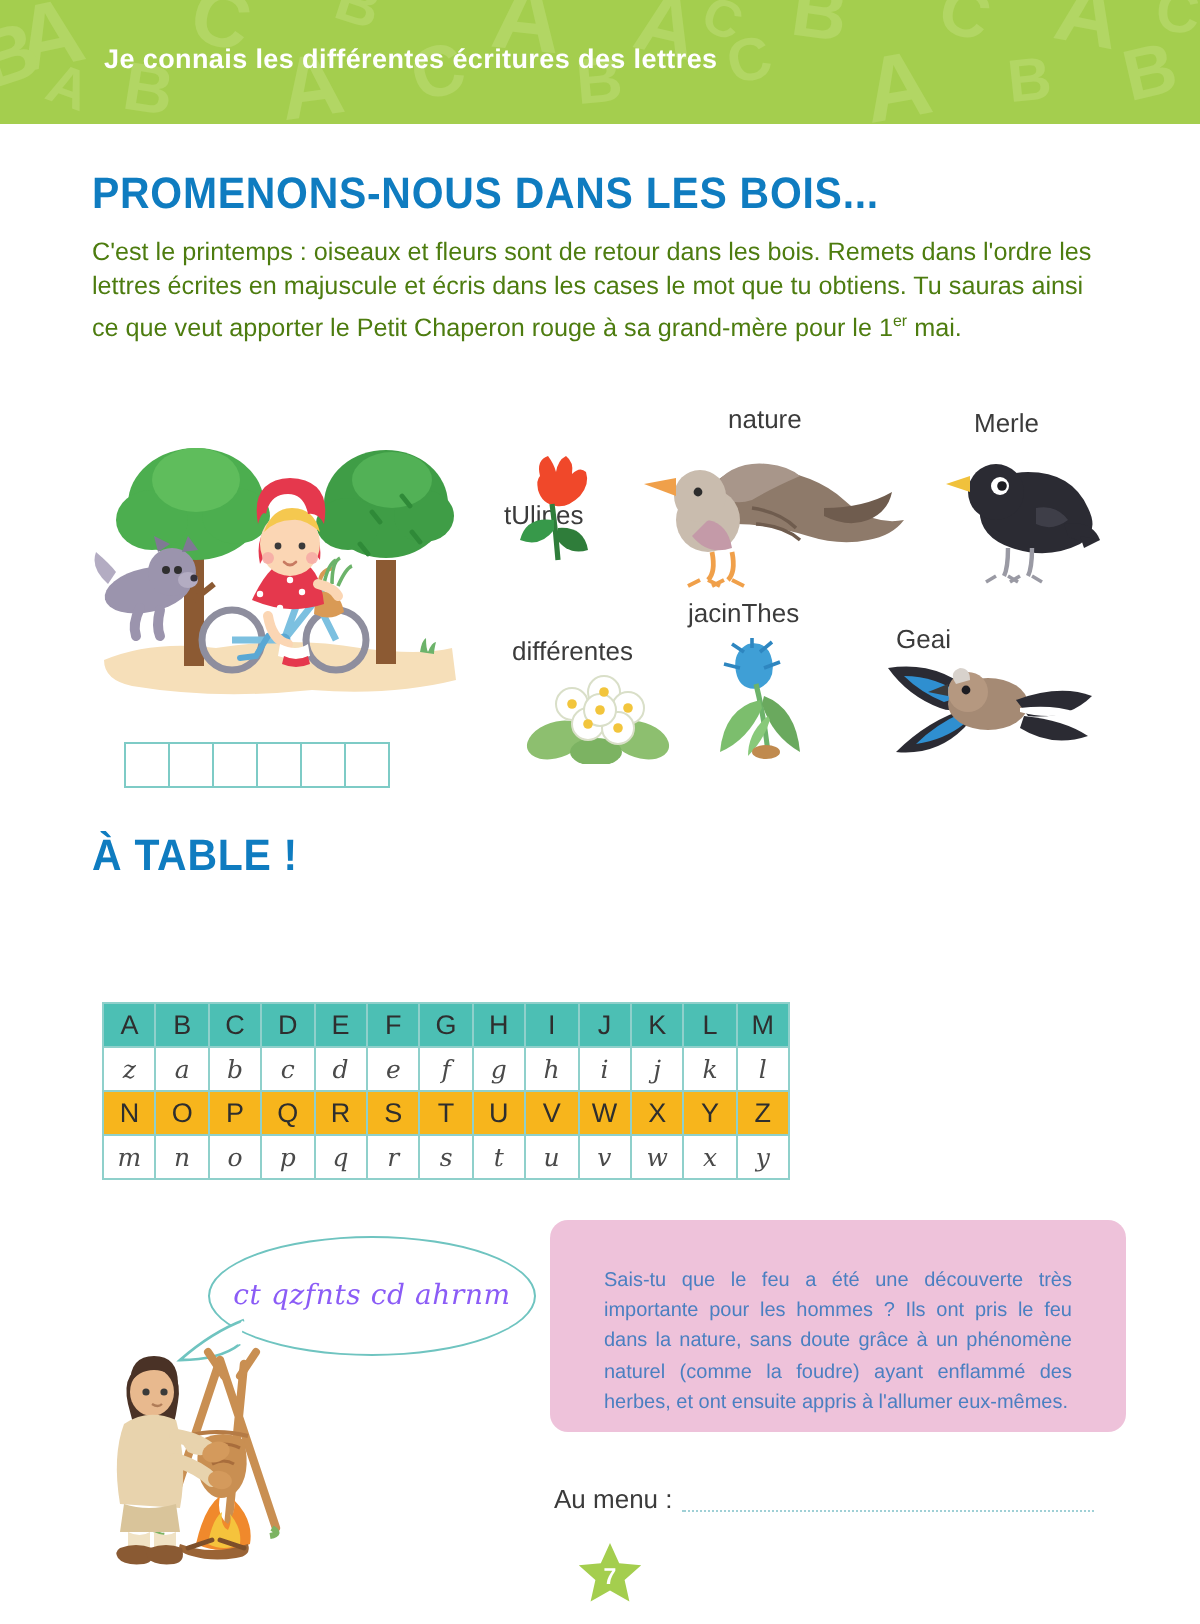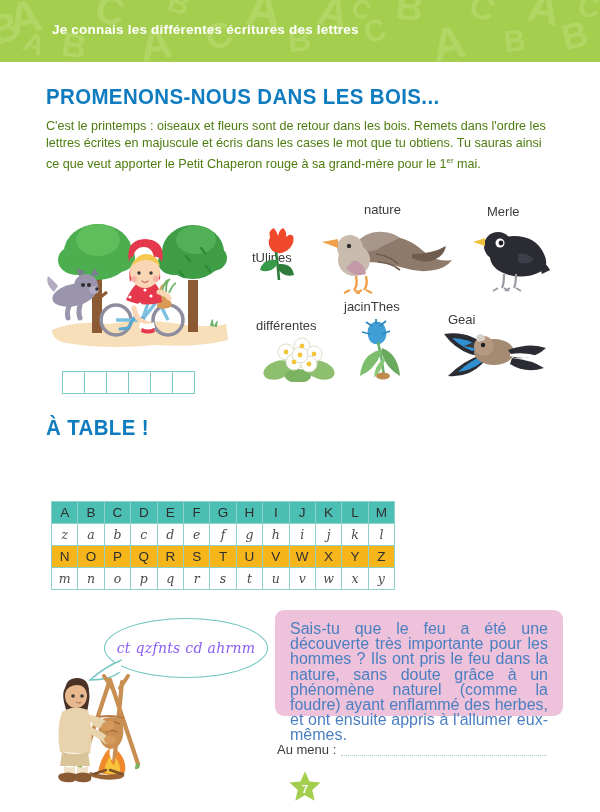--- a/index.html
+++ b/index.html
@@ -80,21 +80,21 @@
     font-size:14px;color:#8b5cf6;letter-spacing:.3px;
   }
 
   
   .infobox{
     position:absolute;left:275px;top:610px;width:288px;height:106px;
     background:#eec2da;border-radius:9px;box-sizing:border-box;
     padding:11px 15px 0 15px;
   }
   .infobox p{
-    margin:0;color:#4a7fc1;font-size:16px;line-height:15.2px;
+    margin:12px;color:#4a7fc1;font-size:10px;line-height:15.2px;
     text-align:justify;
   }
 
   
   .scene2{position:absolute;left:52px;top:668px;width:125px;height:120px;}
 
   
   .aumenu{
     position:absolute;left:277px;top:742px;
     color:#3b3b3b;font-size:13px;

